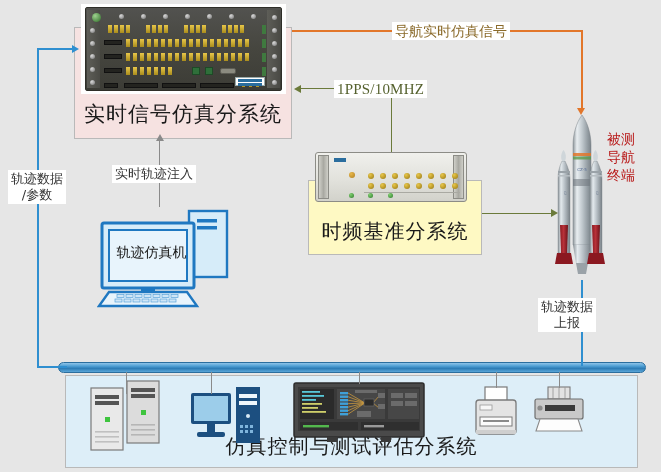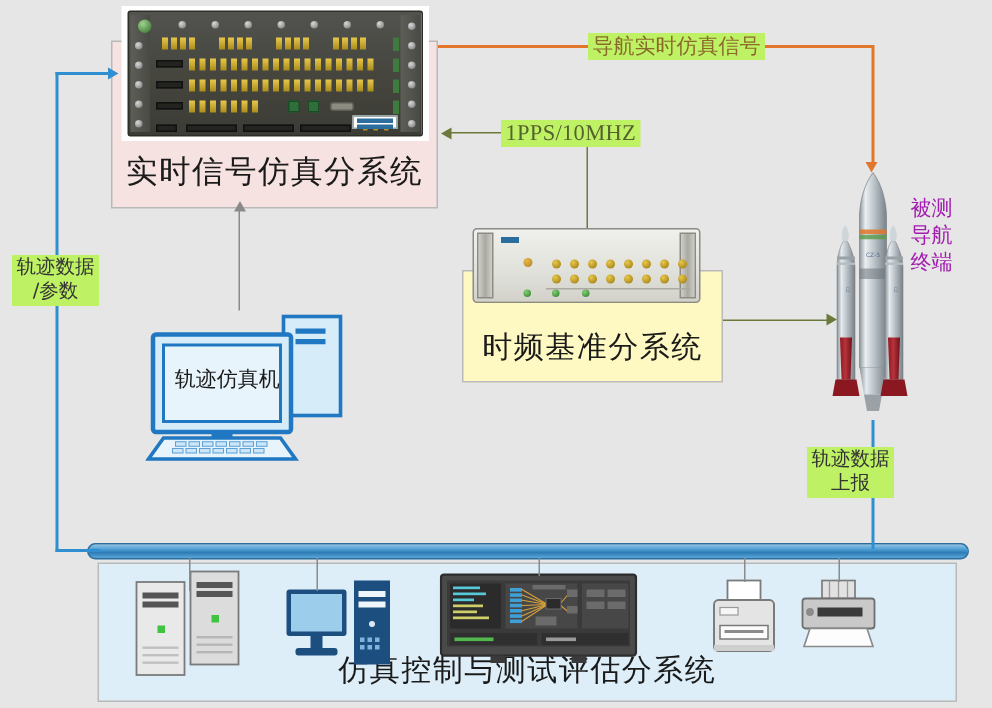--- a/index.html
+++ b/index.html
@@ -63,21 +63,21 @@
   .ah.left  { border-right:7px solid #8a8a8a; border-top:4px solid transparent; border-bottom:4px solid transparent; }
   .ah.up    { border-bottom:7px solid #8a8a8a; border-left:4px solid transparent; border-right:4px solid transparent; }
   .ah.down  { border-top:7px solid #8a8a8a; border-left:4px solid transparent; border-right:4px solid transparent; }
   .ah.blue.right { border-left-color:#2f8fd0; }
   .ah.orange.down { border-top-color:#e2762a; }
   .ah.olive.right { border-left-color:#6b7a3a; }
   .ah.olive.left  { border-right-color:#6b7a3a; }
 
   
   .elabel {
-    position:absolute; background:#bef264; padding:1px 3px;
+    position:absolute; background:#ffffff; padding:1px 3px;
     font-size:13px; line-height:16px; color:#333; white-space:nowrap;
     font-family:"DejaVu Sans", sans-serif; text-align:center;
   }
   .elabel.orange { color:#8a6a2a; font-size:14px; }
   .elabel.olive { color:#55612e; font-family:"Liberation Serif", serif;
     font-size:15px; letter-spacing:0.2px; }
   .elabel.dark { color:#333; }
 
   
   #bus {
@@ -142,21 +142,21 @@
   #laptop svg { display:block; }
   #laptop-label {
     position:absolute; left:0; right:24px; top:39px; text-align:center;
     font-size:14px; color:#1a1a1a; font-family:"DejaVu Sans", sans-serif;
   }
 
   
   #rocket { position:absolute; left:551px; top:113px; width:62px; height:175px; }
   #rocket-label {
     position:absolute; left:607px; top:130px; width:48px;
-    font-size:14px; line-height:18px; color:#a21caf; text-align:left;
+    font-size:14px; line-height:18px; color:#b91c1c; text-align:left;
     font-family:"DejaVu Sans", sans-serif;
   }
 
   
   .dev { position:absolute; }
   .dev svg { display:block; }
 
   
 </style>
 </head>
@@ -551,20 +551,21 @@
   <div class="ln blue h" style="left:37px; top:48px; width:38px;"></div>
   <div class="ah blue right" style="left:72px; top:45px;"></div>
   <div class="ln blue h" style="left:37px; top:366px; width:30px;"></div>
   <div class="elabel dark" style="left:8px; top:170px;">
     <div>轨迹数据</div>
     <div>/参数</div>
   </div>
 
   <div class="ln v" style="left:159px; top:139px; height:68px;"></div>
   <div class="ah up" style="left:156px; top:134px;"></div>
+  <div class="elabel dark" style="left:112px; top:165px;">实时轨迹注入</div>
 
   <div class="ln orange h" style="left:292px; top:30px; width:290px;"></div>
   <div class="ln orange v" style="left:581px; top:30px; height:80px;"></div>
   <div class="ah orange down" style="left:577px; top:108px;"></div>
   <div class="elabel orange" style="left:392px; top:22px;">导航实时仿真信号</div>
 
   <div class="ln olive v" style="left:391px; top:88px; height:64px;"></div>
   <div class="ln olive h" style="left:300px; top:88px; width:91px;"></div>
   <div class="ah olive left" style="left:294px; top:85px;"></div>
   <div class="elabel olive" style="left:334px; top:80px;">1PPS/10MHZ</div>

